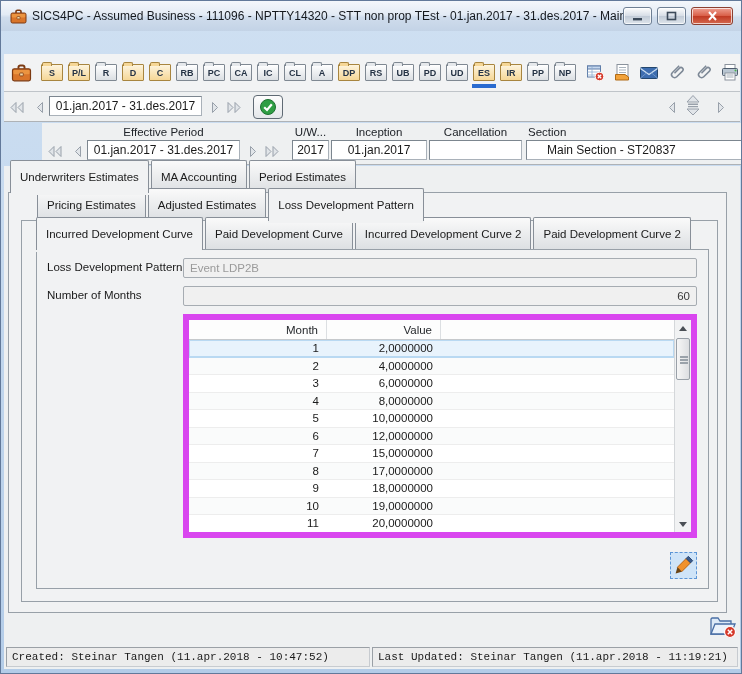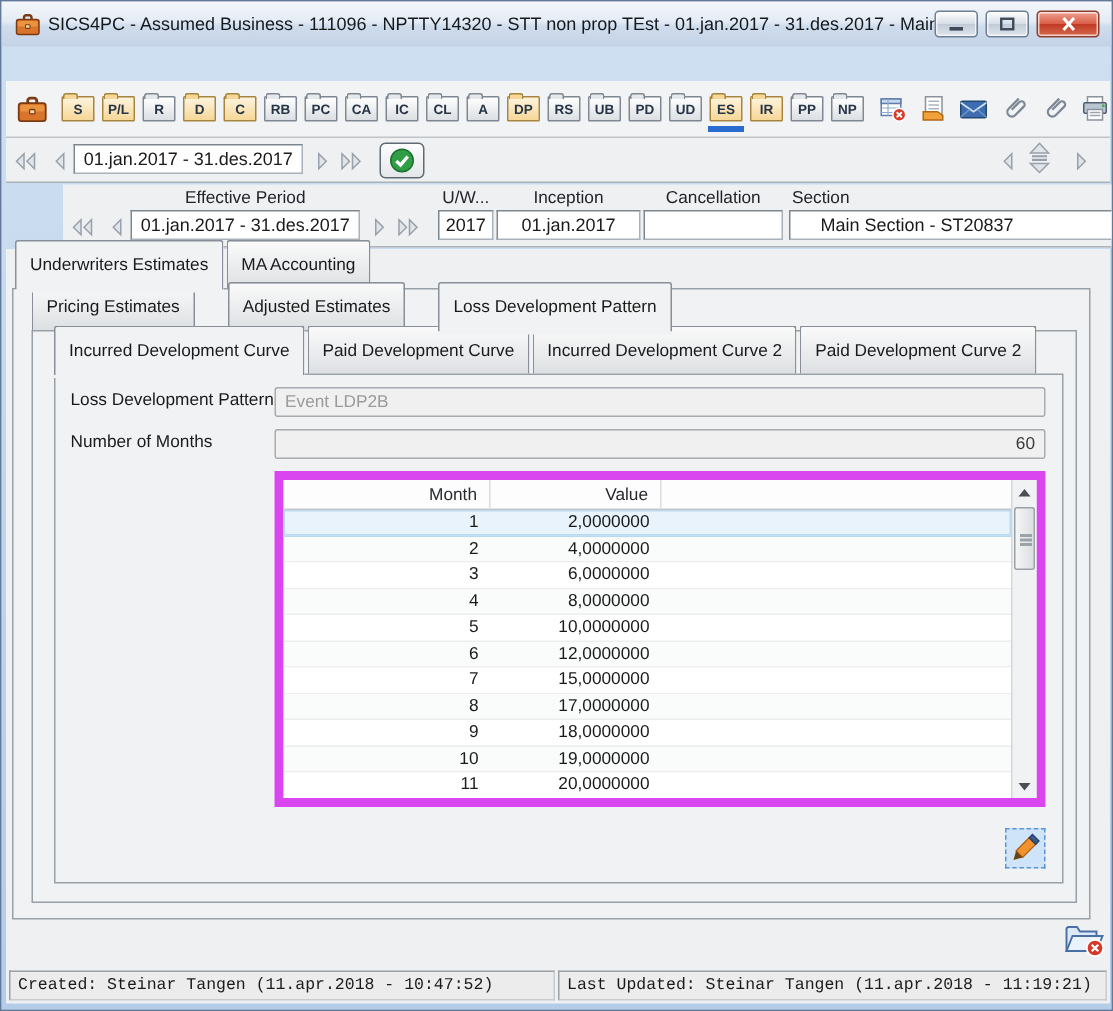--- a/index.html
+++ b/index.html
@@ -68,21 +68,21 @@
   .tabs { position:absolute; display:flex; align-items:flex-end; height:22px; }
   .tab { height:20px; padding:16px 9px; margin-right:2px; font-size:11.5px;
     display:flex; align-items:center; white-space:nowrap;
     background:linear-gradient(#fafafa,#dcdfe2); border:1px solid #888f98; border-bottom:none;
     border-radius:2px 2px 0 0; position:relative; z-index:1; }
   .tab.active { height:23px; background:#f1f2f3; z-index:3; box-shadow:0 2px 0 #f1f2f3; }
   .panel { position:absolute; background:#f1f2f3; border:1px solid #98a0a8; z-index:2; }
   #l1-panel { left:4px; top:26px; width:719px; height:421px; }
   #l2-panel { left:12px; top:27px; width:697px; height:382px; }
   #l3-panel { left:14px; top:28px; width:673px; height:340px; }
-  #l1-tabs { left:6px; top:5px; } #l2-tabs { left:12px; top:6px;gap:20px; } #l3-tabs { left:14px; top:7px;justify-content:space-between; }
+  #l1-tabs { left:6px; top:5px; } #l2-tabs { left:28px; top:6px; } #l3-tabs { left:14px; top:7px;justify-content:space-between; }
 
   .formlabel { position:absolute; left:10px; font-size:11.5px; }
   .dfield { position:absolute; left:146px; width:514px; height:20px; font-size:11.5px;
     background:#f0f0f0; border:1px solid #a6acb2; border-radius:2px;
     display:flex; align-items:center; padding:0 6px; }
   .dfield.dim { color:#9a9a9a; }
   .dfield.right { justify-content:flex-end; color:#3a3a3a; }
 
   
   .dtable { position:absolute; left:146px; top:64px; width:514px; height:224px;
@@ -313,20 +313,21 @@
     <div class="tfield abs" style="left:250px;top:17px;width:37px;">2017</div>
     <div class="tfield abs" style="left:289px;top:17px;width:96px;">01.jan.2017</div>
     <div class="tfield abs" style="left:387px;top:17px;width:93px;"></div>
     <div class="tfield left abs" style="left:484px;top:17px;width:245px;">Main Section - ST20837</div>
   </div>
 
   <div class="main">
     <div class="tabs" id="l1-tabs">
         <div class="tab active">Underwriters Estimates</div>
         <div class="tab">MA Accounting</div>
+        <div class="tab">Period Estimates</div>
       </div>
     <div class="panel" id="l1-panel">
       <div class="tabs" id="l2-tabs">
           <div class="tab">Pricing Estimates</div>
           <div class="tab">Adjusted Estimates</div>
           <div class="tab active">Loss Development Pattern</div>
         </div>
       <div class="panel" id="l2-panel">
         <div class="tabs" id="l3-tabs">
             <div class="tab active">Incurred Development Curve</div>

